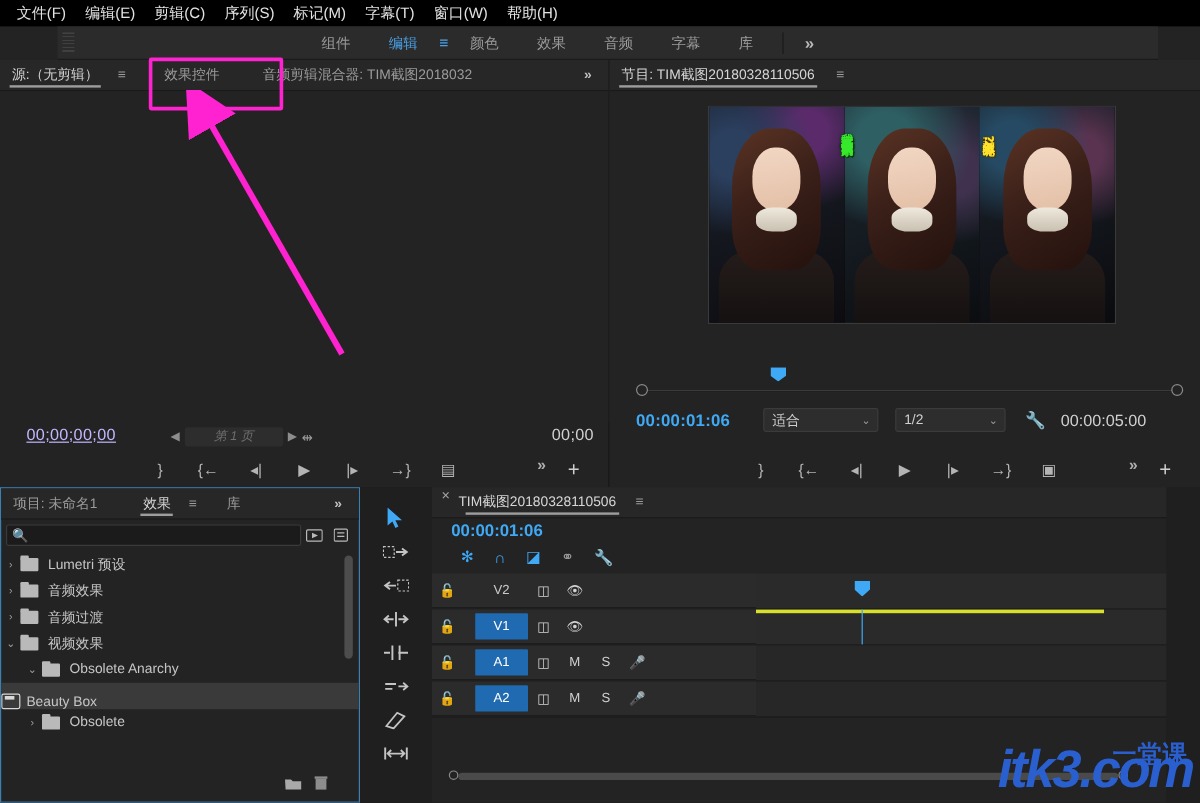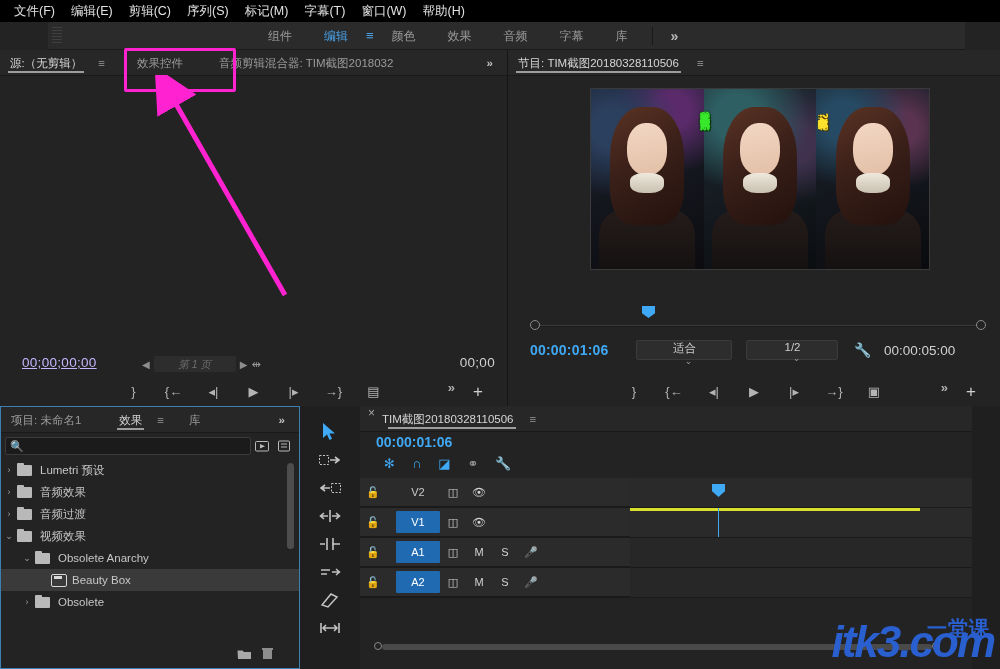--- a/index.html
+++ b/index.html
@@ -108,21 +108,21 @@
   .scrub { position:absolute; left:22px; right:14px; top:36px; height:12px; }
   .scrub .track { position:absolute; left:0; right:0; top:5px; height:2px; background:#3a3a3a; }
   .scrub .knob { position:absolute; width:10px; height:10px; border-radius:50%;
                  border:1.5px solid #8a8a8a; background:#232323; top:0; }
   .playhead-prog { position:absolute; left:112px; top:-14px; width:13px; height:12px; background:#3fa9f5;
                    clip-path: polygon(0 0,100% 0,100% 60%,50% 100%,0 60%); }
   .ctl-row { position:absolute; left:0; right:0; top:52px; height:28px; display:flex; align-items:center; }
   .tc-blue { color:#3fa9f5; font-size:14px; font-weight:bold; margin-left:22px; letter-spacing:.2px;}
   .dd { height:20px; background:#2d2d2d; border:1px solid #3b3b3b; border-radius:2px;
         display:flex; align-items:center; justify-content:space-between;
-        font-size:11.5px; color:#cfcfcf; padding:0 6px;flex-direction:column; }
+        font-size:11.5px; color:#cfcfcf; padding:0 6px; }
   .dd .cv { color:#9b9b9b; font-size:9px; margin-left:8px;}
 
   
   #effectsPanel { left:0; top:406px; width:300px; height:263px; background:#232323;
                   border:1px solid #3c7fb1; }
   .search-row { position:absolute; left:0; right:0; top:26px; height:26px; display:flex; align-items:center; padding:0 4px; }
   .search-box { flex:1; height:18px; background:#1b1b1b; border:1px solid #3a3a3a; border-radius:2px;
                 display:flex; align-items:center; padding-left:4px; }
   .search-box .mag { color:#b9b9b9; font-size:11px; }
   .search-box input { flex:1; background:transparent; border:0; outline:0; color:#c8c8c8; font-size:11px;
@@ -383,21 +383,21 @@
       <div class="trow">
         <span class="twist">⌄</span>
         <span class="folder"></span>
         <span>视频效果</span>
       </div>
       <div class="trow" style="padding-left:18px;">
         <span class="twist">⌄</span>
         <span class="folder"></span>
         <span>Obsolete Anarchy</span>
       </div>
-      <div class="trow sel" style="padding-left:50px;">
+      <div class="trow sel" style="align-items:flex-end;">
         <span class="fxicon"></span>
         <span>Beauty Box</span>
       </div>
       <div class="trow" style="padding-left:18px;">
         <span class="twist">›</span>
         <span class="folder"></span>
         <span>Obsolete</span>
       </div>
     </div>
     <div class="vscroll"></div>

